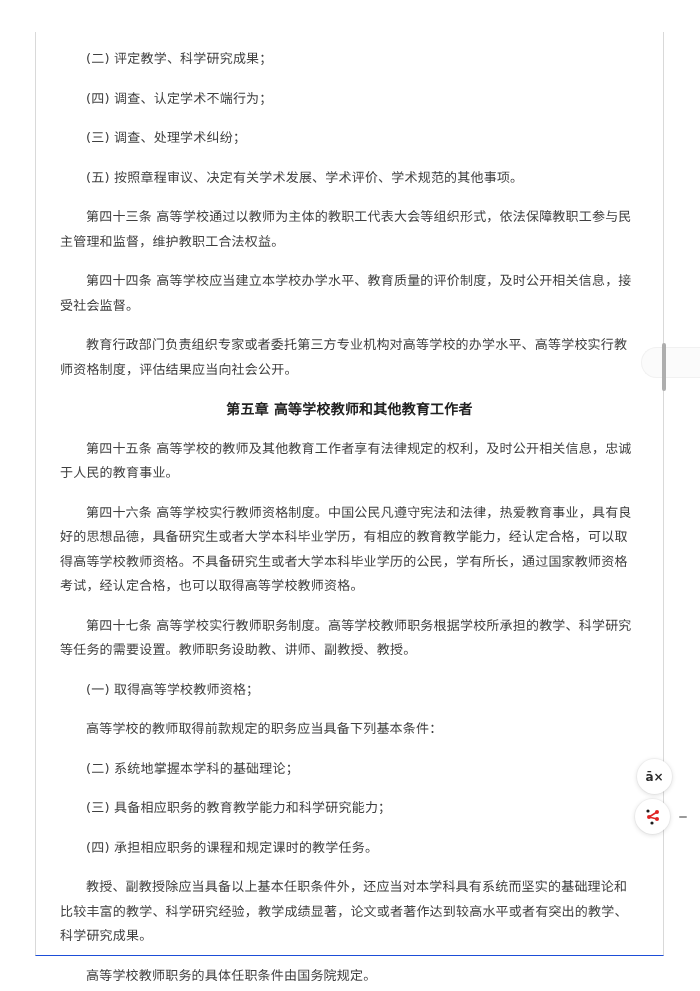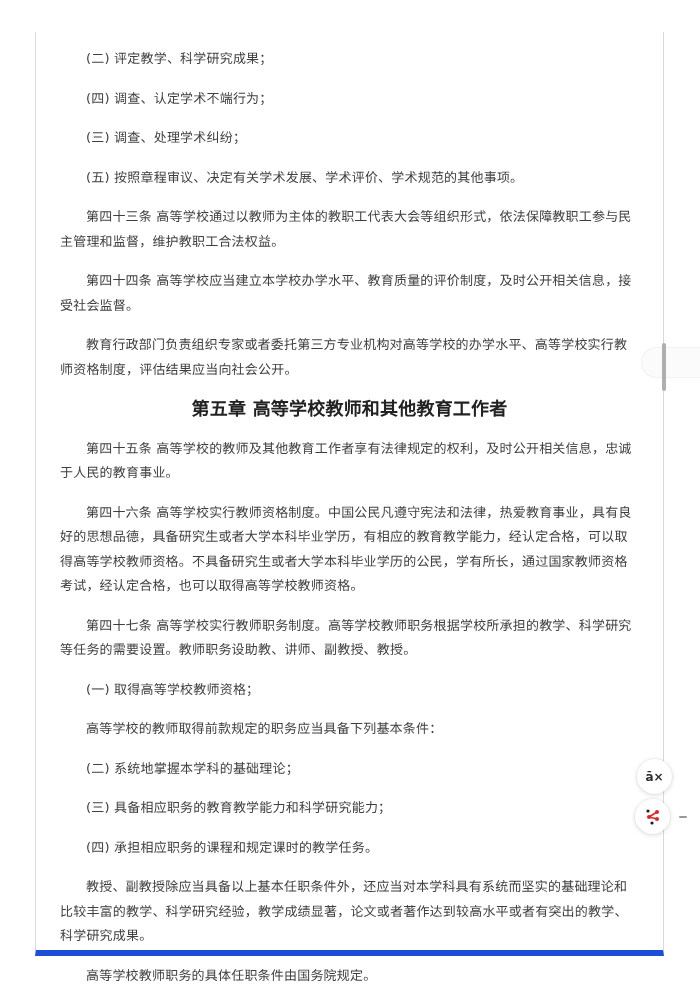--- a/index.html
+++ b/index.html
@@ -6,35 +6,35 @@
   html, body { width: 700px; height: 991px; background: #ffffff; overflow: hidden; }
   body { position: relative; font-family: "DejaVu Sans", "Liberation Sans", sans-serif; }
 
   
   .content-box {
     position: absolute;
     left: 35px; top: 32px;
     width: 629px; height: 924px;
     border-left: 1px solid #d9d9d9;
     border-right: 1px solid #d9d9d9;
-    border-bottom: 6px solid #1d4ed8;
+    border-bottom: 1px solid #1d4ed8;
     background: #ffffff;
   }
   .doc {
     padding: 15px 24px 18px 24px;
     font-size: 13px;
     line-height: 24.5px;
     color: #3f3f3f;
     letter-spacing: 0.2px;
   }
   .doc p { margin: 15px 0 0 0; text-indent: 2em; }
   .doc p:first-child { margin-top: 0; }
   .doc h3.chapter {
     margin: 15px 0 0 0;
-    font-size: 18px;
+    font-size: 14px;
     font-weight: bold;
     color: #222222;
     text-align: center;
     text-indent: 0;
     line-height: 24.5px;
   }
 
   
   .side-widget {
     position: absolute;

